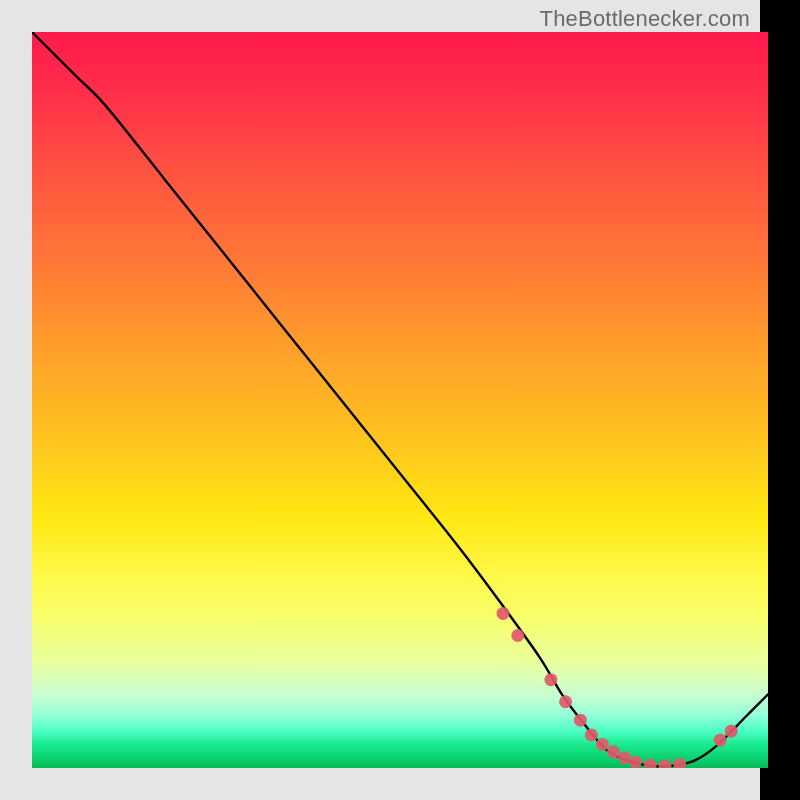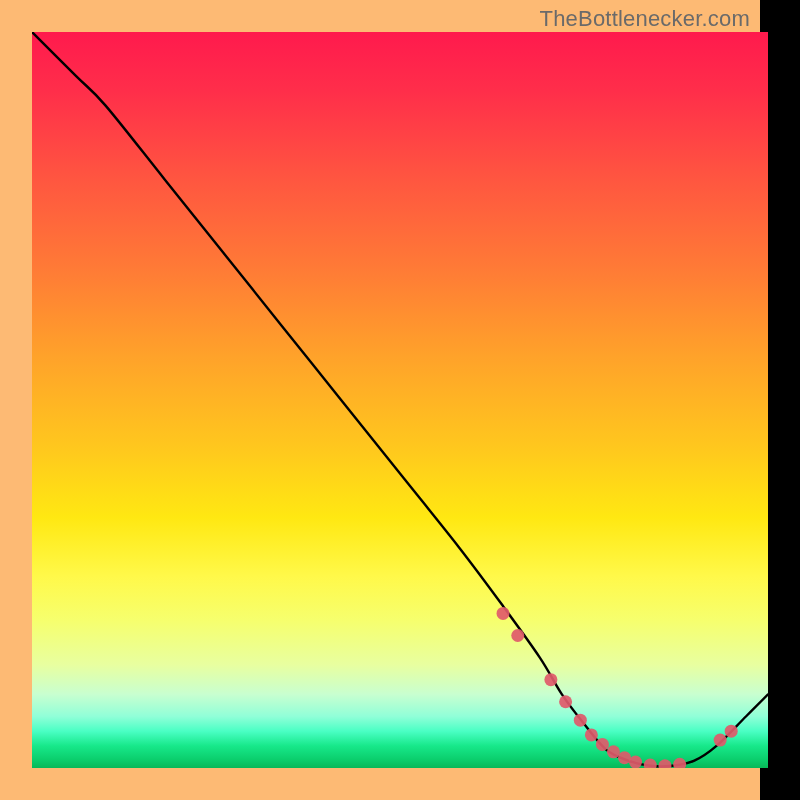--- a/index.html
+++ b/index.html
@@ -1,21 +1,21 @@
 <!DOCTYPE html>
 <html><head>
 <meta charset="utf-8">
 <style>
   * { margin: 0; padding: 0; box-sizing: border-box; }
   html, body { width: 800px; height: 800px; background: #000; overflow: hidden; }
   .stage {
     position: relative;
     width: 760px;
     height: 800px;
-    background: #fdba74;
+    background: #e5e5e5;
   }
   .plot {
     position: absolute;
     left: 32px;
     top: 32px;
     width: 736px;
     height: 736px;
     background: linear-gradient(to bottom,
       #ff1a4d 0%,
       #ff2e4a 8%,

